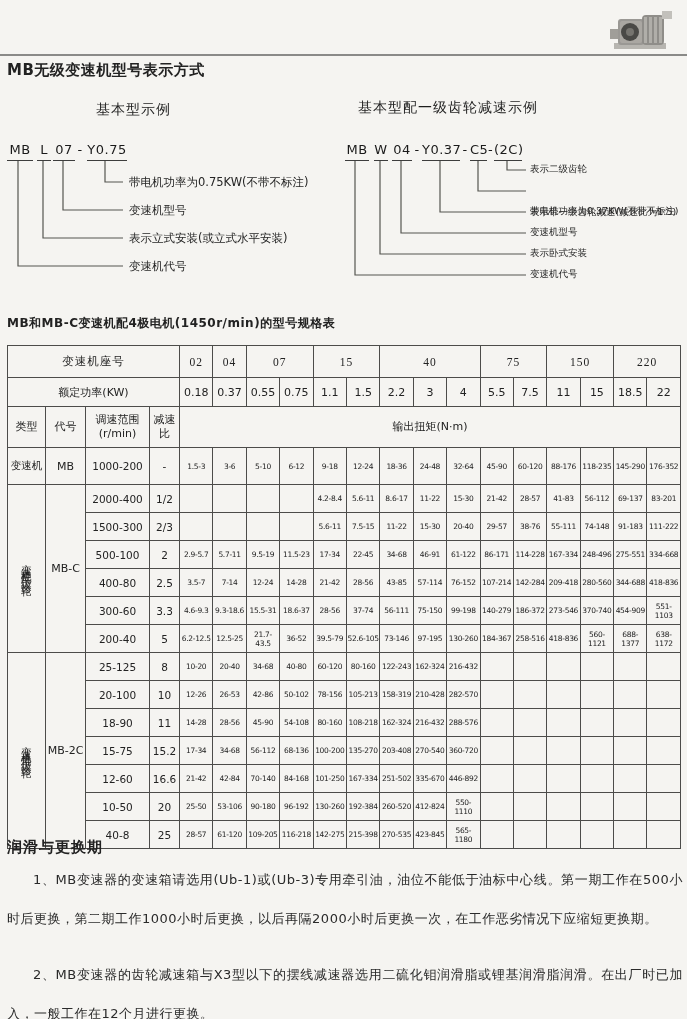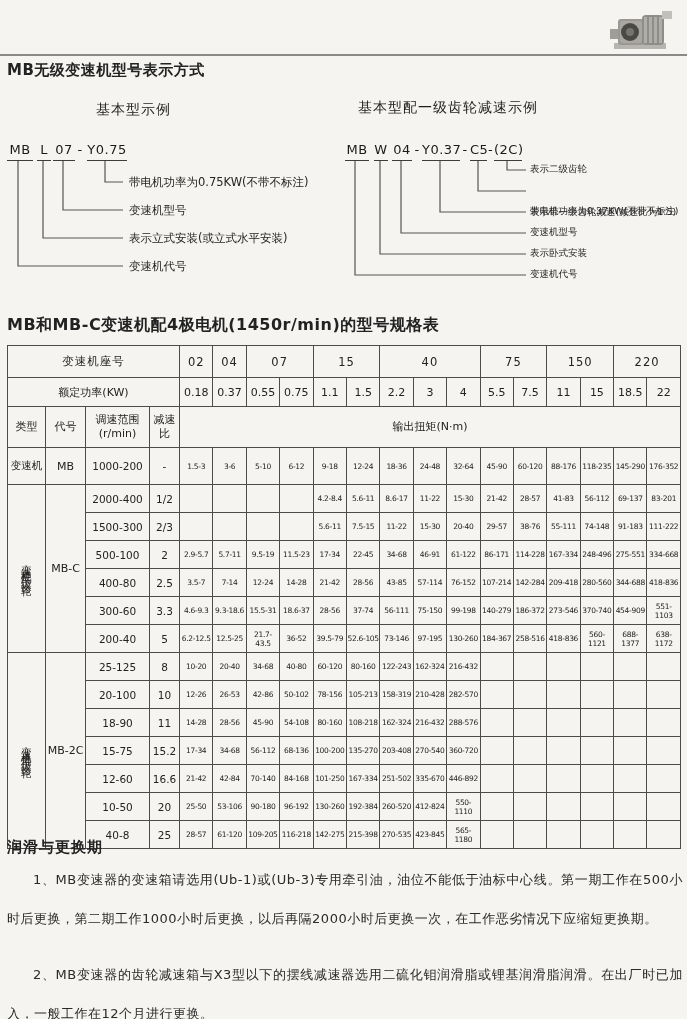--- a/index.html
+++ b/index.html
@@ -16,24 +16,24 @@
   .dh-right{left:358px;top:99px;}
   .diagram{position:absolute;width:344px;height:150px;}
   .dg-left{left:5px;top:142px;}
   .dg-right{left:343px;top:142px;}
   .tok{position:absolute;top:0;height:18px;text-align:center;font-size:13px;color:#1a1a1a;letter-spacing:.5px;}
   .tok.u{border-bottom:1.4px solid #3d3d3d;}
   .dlabel{position:absolute;white-space:nowrap;color:#252525;}
   .dg-left .dlabel{font-size:11.5px;text-align:center;}
   .dg-right .dlabel{font-size:9.5px;}
   .dsvg{position:absolute;left:0;top:0;}
-  .h2{left:7px;top:315px;font-size:16px;font-weight:bold;letter-spacing:.5px;}
+  .h2{left:7px;top:315px;font-size:12px;font-weight:bold;letter-spacing:.5px;}
   table.spec{position:absolute;left:7px;top:345px;width:674px;border-collapse:collapse;table-layout:fixed;background:transparent;}
   table.spec td{border:1px solid #4c4c4a;text-align:center;vertical-align:middle;padding:0;overflow:hidden;color:#222;}
-  tr.hrowA td{height:31px;font-size:11.5px;letter-spacing:1px;}
+  tr.hrowA td{height:31px;font-size:11.5px;letter-spacing:1px;font-family:Liberation Serif, serif;}
   tr.hrowB td{height:28px;font-size:11px;}
   tr.hrowC td{height:40px;font-size:11px;line-height:1.25;}
   td.valcell{font-size:7.5px;letter-spacing:-0.3px;font-family:"DejaVu Sans","Liberation Sans",sans-serif;}
   tr.drow td{height:27px;}
   tr.mbrow td{height:36px;}
   td.rangecell{font-size:10.5px;}
   td.ratiocell{font-size:10.5px;}
   td.codecell{font-size:11px;}
   td.typecell{font-size:10.5px;}
   td.vlabel span{writing-mode:vertical-lr;text-orientation:upright;font-size:10.5px;letter-spacing:3px;line-height:1;}

